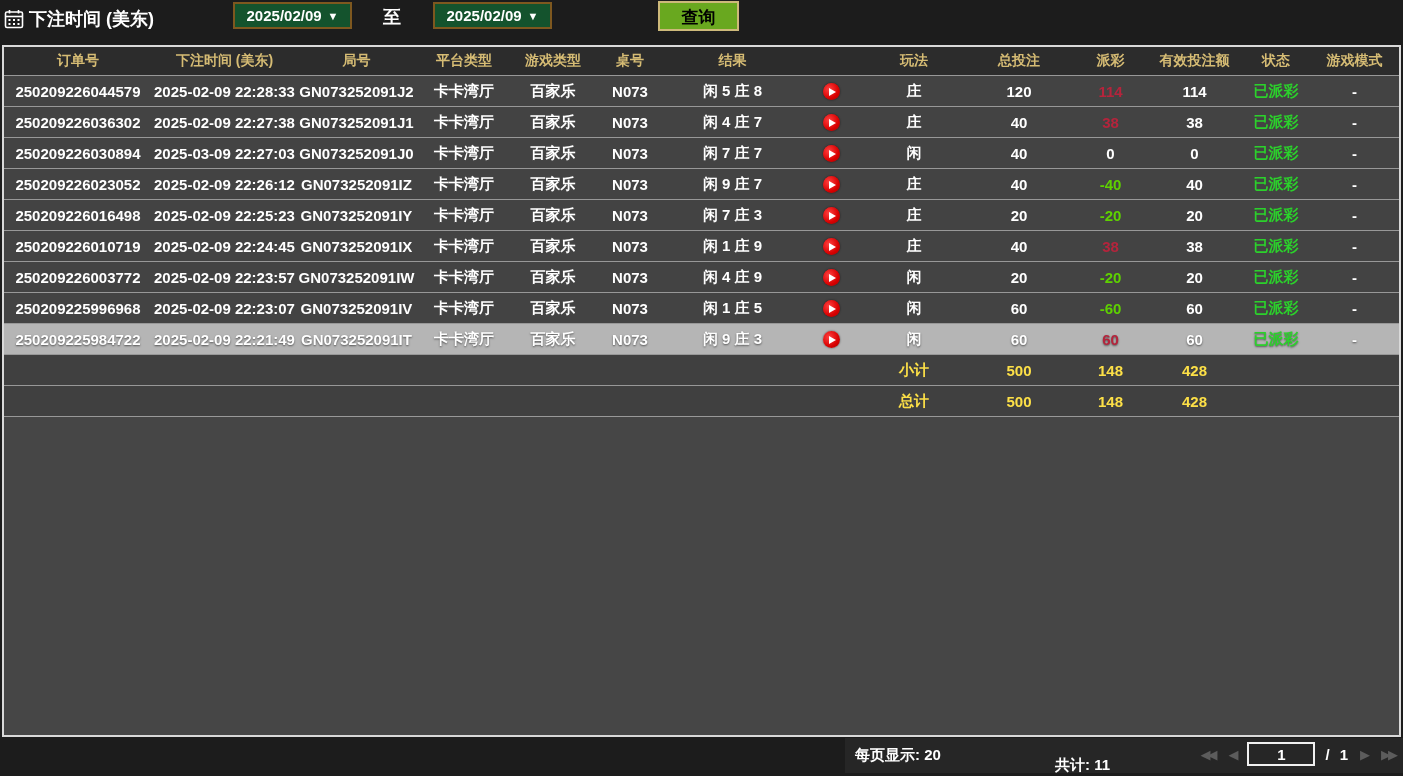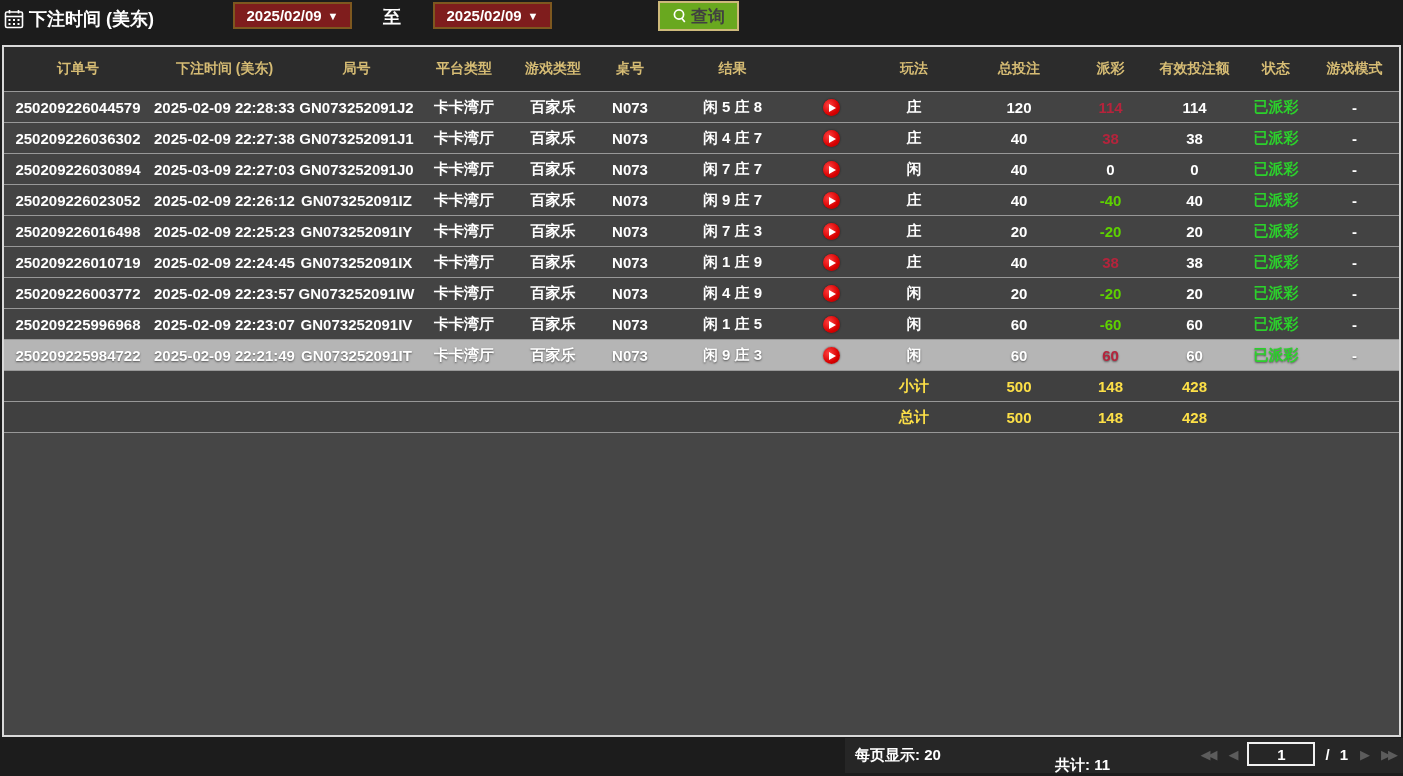--- a/index.html
+++ b/index.html
@@ -4,36 +4,36 @@
 <style>
   html,body{margin:0;padding:0;background:#1c1c1c;width:1403px;height:776px;overflow:hidden;
     font-family:"Liberation Sans","DejaVu Sans",sans-serif;-webkit-font-smoothing:antialiased;}
   .stage{position:relative;width:1403px;height:776px;background:#1c1c1c;}
 
   
   .topbar{position:absolute;top:0;left:0;right:0;height:45px;background:#1c1c1c;}
   .tb-label{position:absolute;left:4px;top:7px;display:flex;align-items:center;gap:5px;
     color:#fff;font-size:18px;font-weight:700;}
   .cal-icon{width:20px;height:20px;display:inline-block;}
-  .datebox{position:absolute;top:2px;width:119px;height:27px;background:#7f1d1d;border:2px solid #7e581f;
+  .datebox{position:absolute;top:2px;width:119px;height:27px;background:#14532d;border:2px solid #7e581f;
     color:#fff;font-size:15px;font-weight:700;display:flex;align-items:center;justify-content:center;gap:6px;
     box-sizing:border-box;cursor:pointer;}
   .datebox .arr{font-size:11px;}
   #date-from{left:233px;} #date-to{left:433px;}
   .to-label{position:absolute;left:383px;top:5px;color:#fff;font-size:18px;font-weight:700;}
   .query-btn{position:absolute;left:658px;top:1px;height:30px;min-width:81px;background:#69a81f;
-    border:2px solid #cdb97a;color:#404040;font-size:17px;font-weight:700;display:flex;align-items:center;
-    justify-content:center;gap:3px;box-sizing:border-box;cursor:pointer;padding:0 8px;}
+    border:2px solid #cdb97a;color:#000000;font-size:17px;font-weight:700;display:flex;align-items:center;
+    justify-content:center;gap:3px;box-sizing:border-box;cursor:pointer;padding:0 8px;flex-direction:column;}
 
   
   .table-wrap{position:absolute;top:45px;left:2px;width:1399px;bottom:39px;border:2px solid #d9d9d9;
     box-sizing:border-box;background:#464646;overflow:hidden;}
   table{border-collapse:collapse;table-layout:fixed;width:1395px;}
   th{height:28px;background:#2c2c2c;color:#d6bc74;font-size:14px;font-weight:700;text-align:center;
-    padding:8px;overflow:hidden;white-space:nowrap;}
+    padding:0;overflow:hidden;white-space:nowrap;}
   td{height:30px;color:#fff;font-size:15px;font-weight:600;text-align:center;padding:0;
     overflow:hidden;white-space:nowrap;}
   tbody tr{background:#434343;border-top:1px solid #989898;}
   tbody tr.hl{background:#b5b5b5;}
   tbody tr.hl td{text-shadow:0 1px 2px rgba(0,0,0,.55);}
   tbody tr.sumrow{background:#404040;}
   tbody tr.sumrow td{color:#fde047;font-weight:700;}
   tbody tr.lastline{border-bottom:1px solid #989898;}
   .pay-pos{color:#b5243c;} .pay-neg{color:#5ed100;} .pay-zero{color:#fff;}
   .status-ok{color:#2bd12b;}

